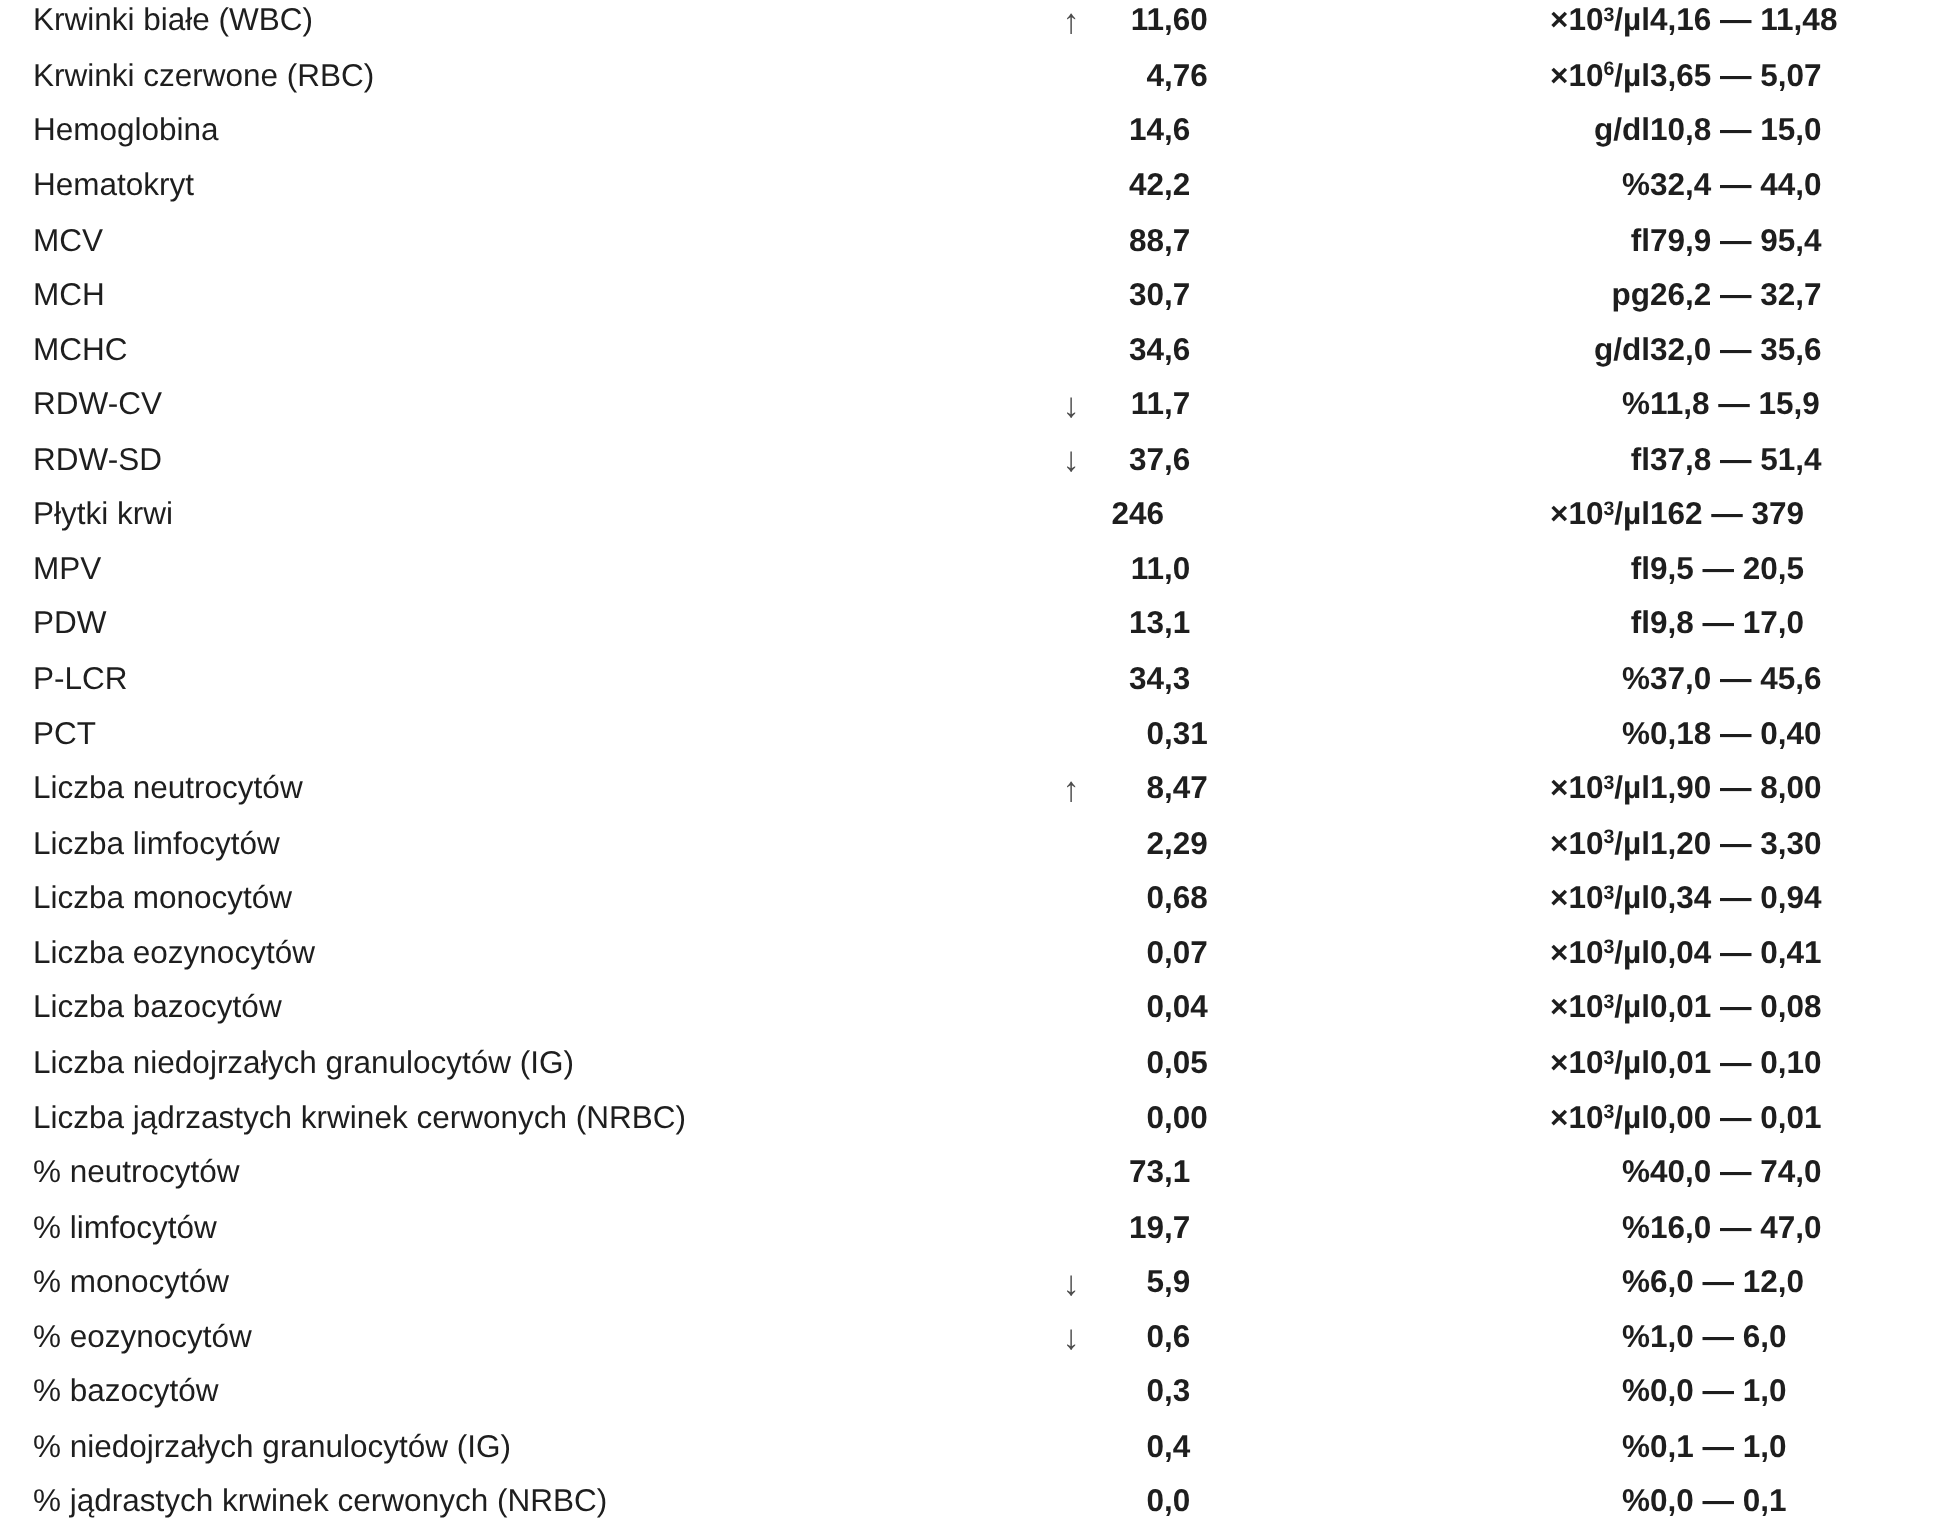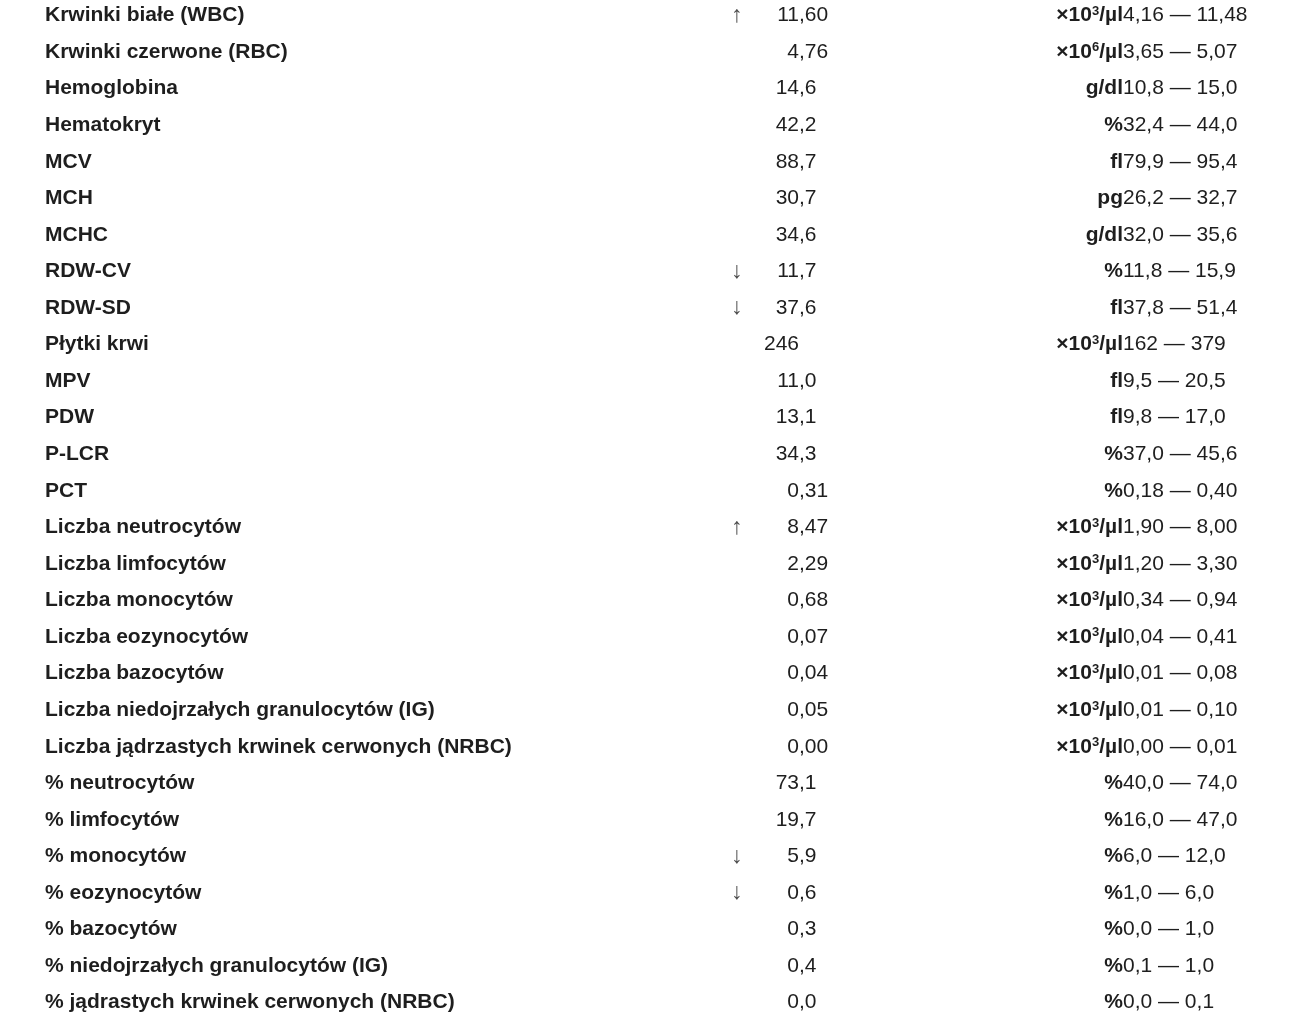--- a/index.html
+++ b/index.html
@@ -25,38 +25,37 @@
     display: flex;
     align-items: center;
     height: 36.57px;
     font-size: 21px;
     white-space: nowrap;
   }
   .cell-name {
     box-sizing: border-box;
     width: 700px;
     padding-left: 22px;
-    font-weight: 700;
+    font-weight: 400;
     overflow: hidden;
-    margin-left: 23px;
   }
   .cell-flag {
     box-sizing: border-box;
     width: 28px;
     text-align: center;
     font-size: 23px;
     font-weight: 400;
     color: #4d4d4d;
     line-height: 1;
   }
   .cell-value {
     box-sizing: border-box;
     width: 110px;
     display: flex;
-    font-weight: 400;
+    font-weight: 700;
   }
   .v-int {
     display: inline-block;
     width: 48px;
     text-align: right;
   }
   .v-dec {
     display: inline-block;
     width: 62px;
     text-align: left;
@@ -70,21 +69,21 @@
   .cell-unit sup {
     font-size: 0.62em;
     line-height: 0;
     position: relative;
     top: 0.12em;
     vertical-align: super;
   }
   .cell-range {
     box-sizing: border-box;
     flex: 1;
-    font-weight: 400;
+    font-weight: 700;
   }
 </style>
 </head>
 <body>
 
 <div class="report" id="report">
     <div class="row">
       <div class="cell-name">Krwinki białe (WBC)</div>
       <div class="cell-flag">↑</div>
       <div class="cell-value">

